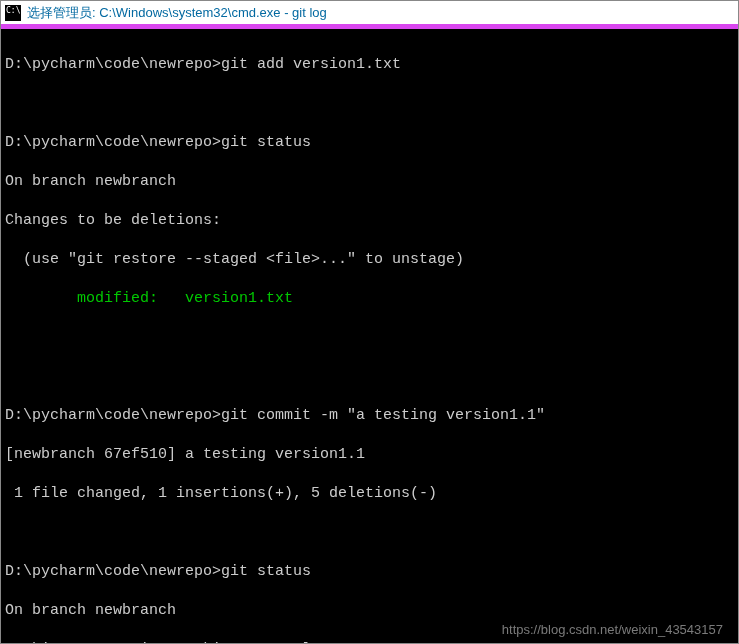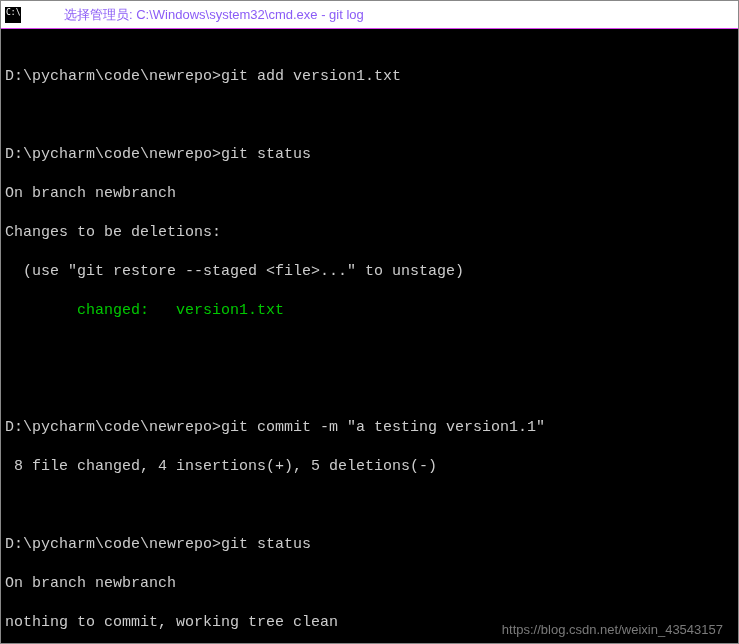--- a/index.html
+++ b/index.html
@@ -7,29 +7,28 @@
       width: 739px;
       height: 644px;
       font-family: Consolas, "Courier New", monospace;
       font-size: 15px;
       background: #000;
       overflow: hidden;
       border: 1px solid #888;
     }
     .titlebar {
       background: #fff;
-      color: #8b5cf6;
+      color: #0369a1;
       height: 28px;
       display: flex;
       align-items: center;
       padding: 0 4px;
       font-family: "Microsoft YaHei", "SimSun", sans-serif;
       font-size: 13px;
-      border-bottom: 1px solid #d946ef;
-      gap: 37px;
+      border-bottom: 5px solid #d946ef;
     }
     .titlebar-icon {
       width: 16px;
       height: 16px;
       margin-right: 6px;
       background: #000;
       display: inline-block;
       position: relative;
     }
     .titlebar-icon::after {
@@ -37,21 +36,21 @@
       color: #fff;
       font-size: 8px;
       position: absolute;
       top: 1px;
       left: 1px;
       font-family: Consolas, monospace;
     }
     .terminal {
       background: #000;
       color: #ccc;
-      padding: 18px 4px;
+      padding: 6px 4px;
       white-space: pre;
       line-height: 1.3;
       height: calc(100% - 28px);
       position: relative;
     }
     .line { white-space: pre; }
     .prompt { color: #ccc; }
     .white { color: #ccc; }
     .green { color: #00c800; }
     .watermark {
@@ -72,25 +71,26 @@
   <span>选择管理员: C:\Windows\system32\cmd.exe - git  log</span>
 </div>
 
 <div class="terminal">
 <div class="line"><span class="prompt">D:\pycharm\code\newrepo&gt;</span><span class="white">git add version1.txt</span></div>
 <div class="line"> </div>
 <div class="line"><span class="prompt">D:\pycharm\code\newrepo&gt;</span><span class="white">git status</span></div>
 <div class="line white">On branch newbranch</div>
 <div class="line white">Changes to be deletions:</div>
 <div class="line white">  (use "git restore --staged &lt;file&gt;..." to unstage)</div>
-<div class="line green">        changed:   version1.txt</div>
+<div class="line green">        modified:   version1.txt</div>
 <div class="line"> </div>
 <div class="line"> </div>
 <div class="line"><span class="prompt">D:\pycharm\code\newrepo&gt;</span><span class="white">git commit -m "a testing version1.1"</span></div>
-<div class="line white"> 8 file changed, 4 insertions(+), 5 deletions(-)</div>
+<div class="line white">[newbranch 67ef510] a testing version1.1</div>
+<div class="line white"> 1 file changed, 1 insertions(+), 5 deletions(-)</div>
 <div class="line"> </div>
 <div class="line"><span class="prompt">D:\pycharm\code\newrepo&gt;</span><span class="white">git status</span></div>
 <div class="line white">On branch newbranch</div>
 <div class="line white">nothing to commit, working tree clean</div>
 
 
 
 
 
 

